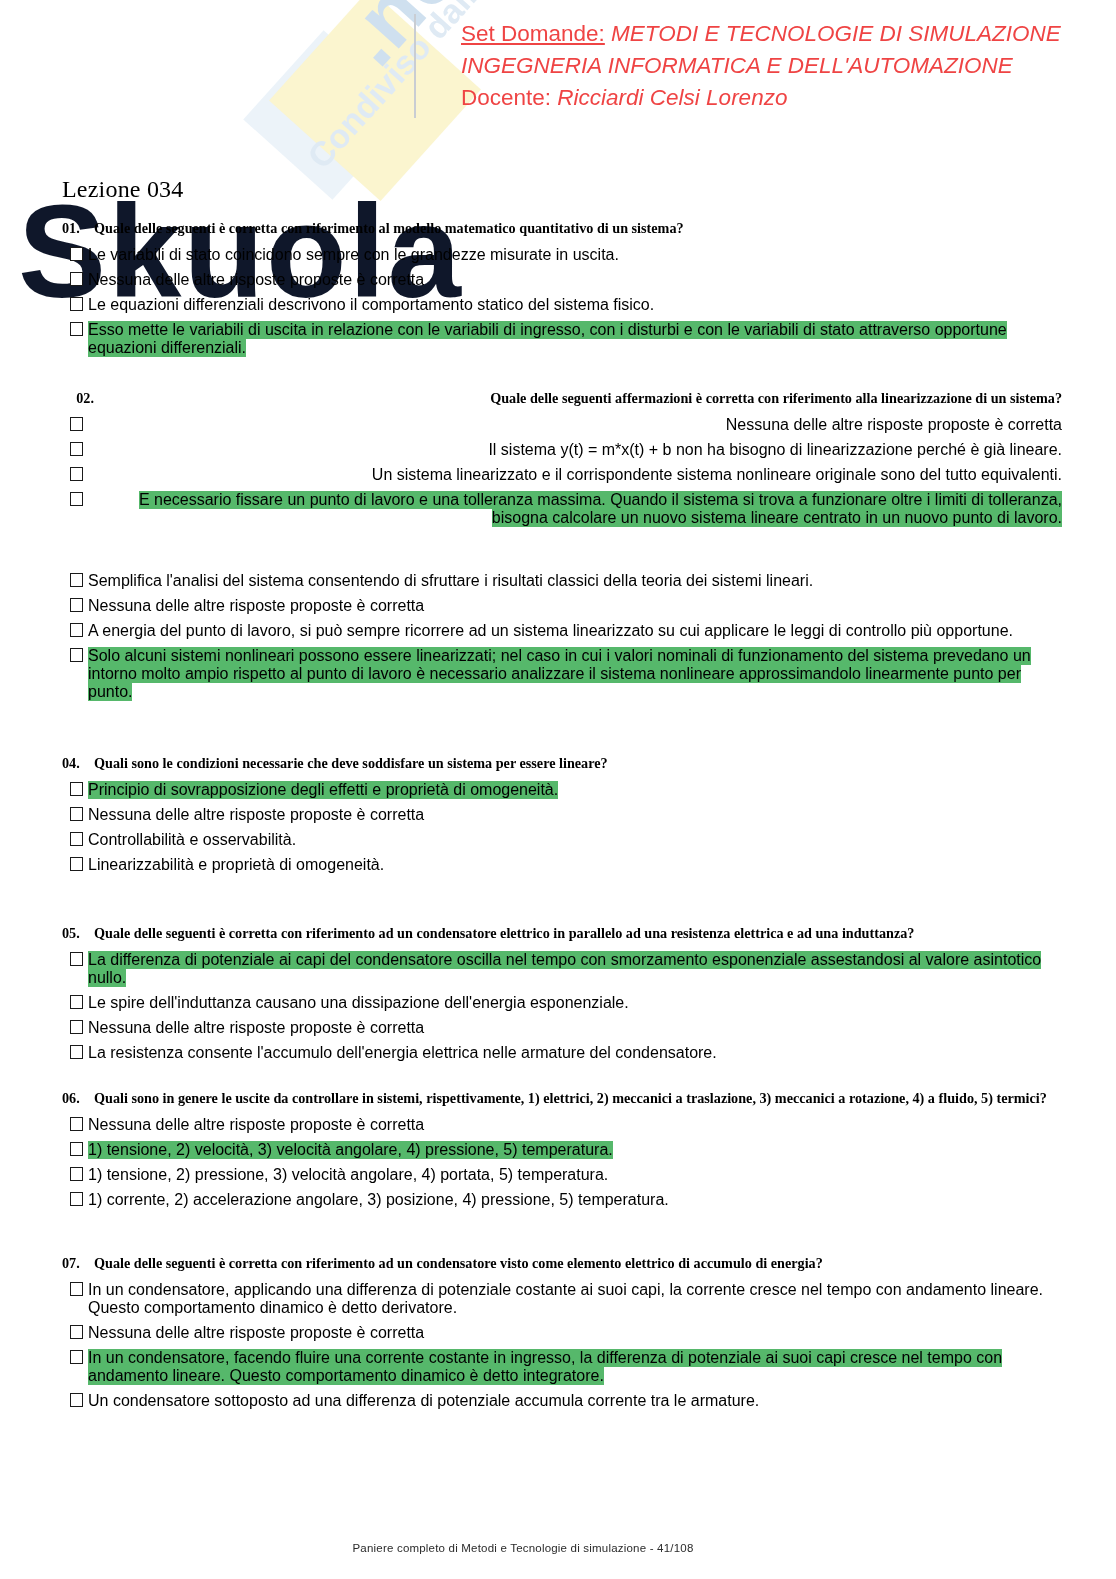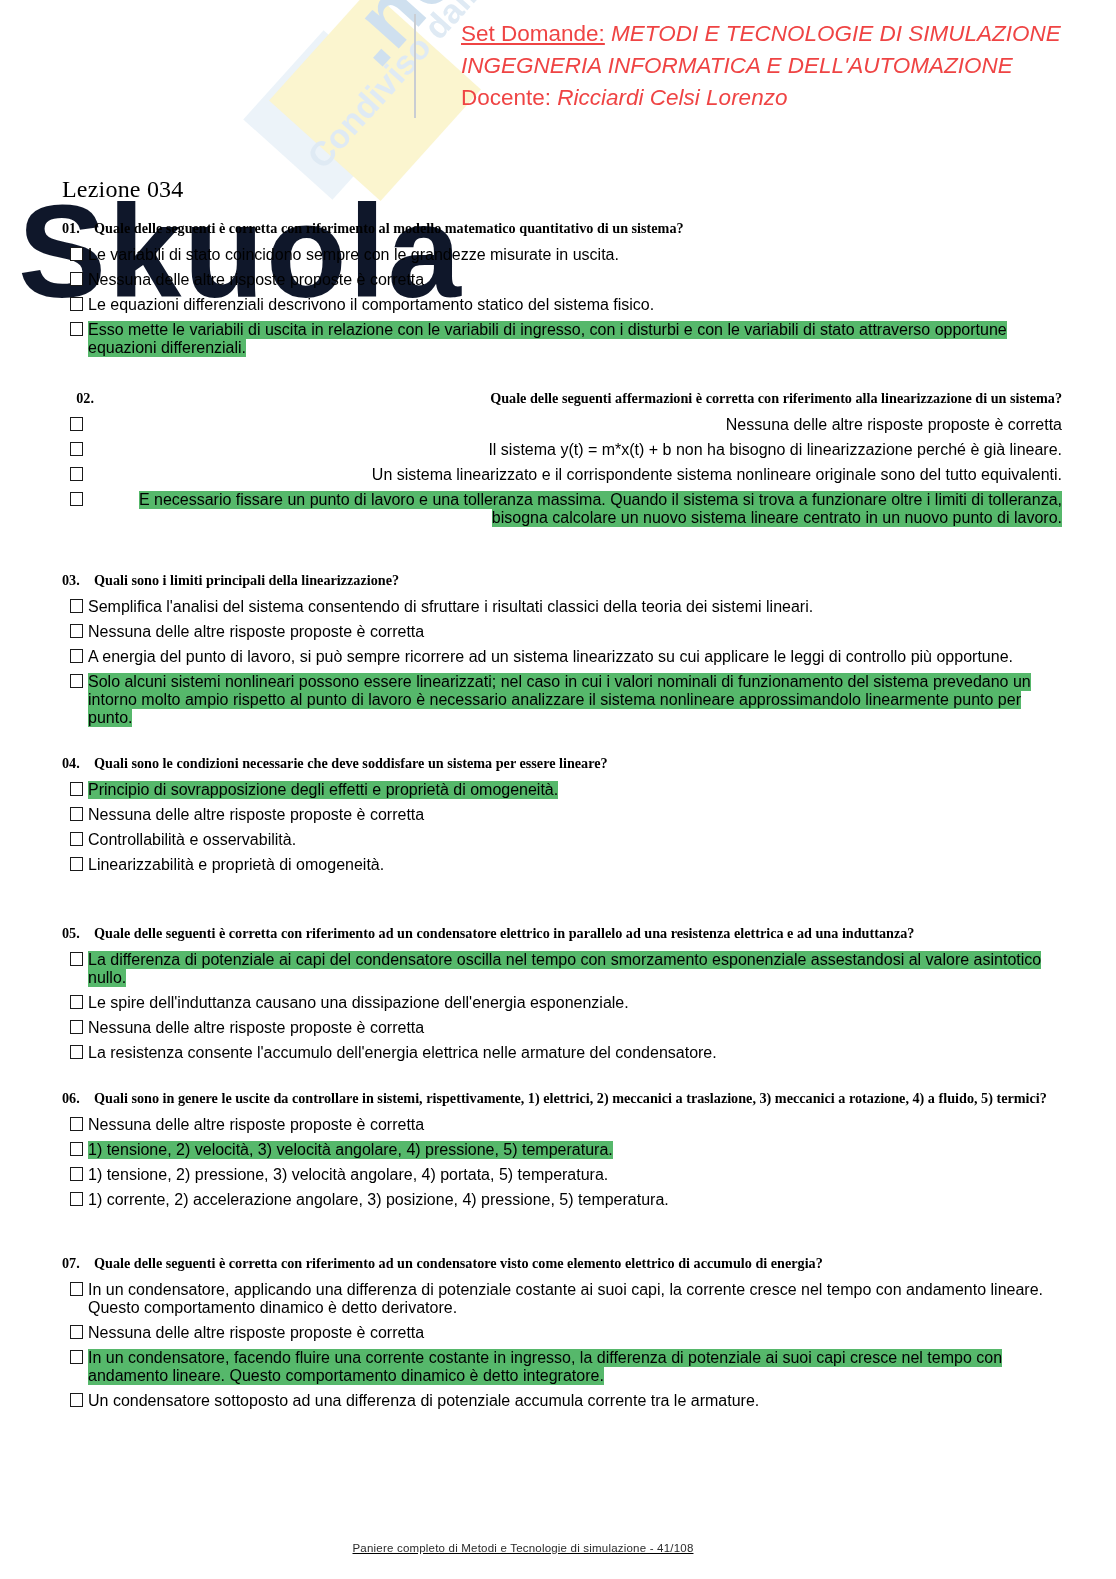--- a/index.html
+++ b/index.html
@@ -183,21 +183,20 @@
   }
 
   
   .footer {
     position: absolute;
     left: 0;
     right: 0;
     top: 1538px;
     text-align: center;
     z-index: 3;
-    text-decoration: underline;
   }
   .footer-text {
     font-family: "Liberation Sans", sans-serif;
     font-size: 11.5px;
     color: #2b2b2b;
     letter-spacing: .2px;
     padding-right: 70px;
   }
 </style>
 </head>
@@ -269,24 +268,20 @@
           <div class="opt">
             <div class="chk"></div>
             <div class="opt-text"><span>Un sistema linearizzato e il corrispondente sistema nonlineare originale sono del tutto equivalenti.</span></div>
           </div>
           <div class="opt">
             <div class="chk"></div>
             <div class="opt-text"><span class="hl">E necessario fissare un punto di lavoro e una tolleranza massima. Quando il sistema si trova a funzionare oltre i limiti di tolleranza, bisogna calcolare un nuovo sistema lineare centrato in un nuovo punto di lavoro.</span></div>
           </div>
         </div>
         <div class="qblock" style="top: 572px;">
-          <div class="qtext">
-            <span class="qnum">03.</span>
-            <span class="qlabel">Quali sono i limiti principali della linearizzazione?</span>
-          </div>
           <div class="opt">
             <div class="chk"></div>
             <div class="opt-text"><span>Semplifica l'analisi del sistema consentendo di sfruttare i risultati classici della teoria dei sistemi lineari.</span></div>
           </div>
           <div class="opt">
             <div class="chk"></div>
             <div class="opt-text"><span>Nessuna delle altre risposte proposte è corretta</span></div>
           </div>
           <div class="opt">
             <div class="chk"></div>

